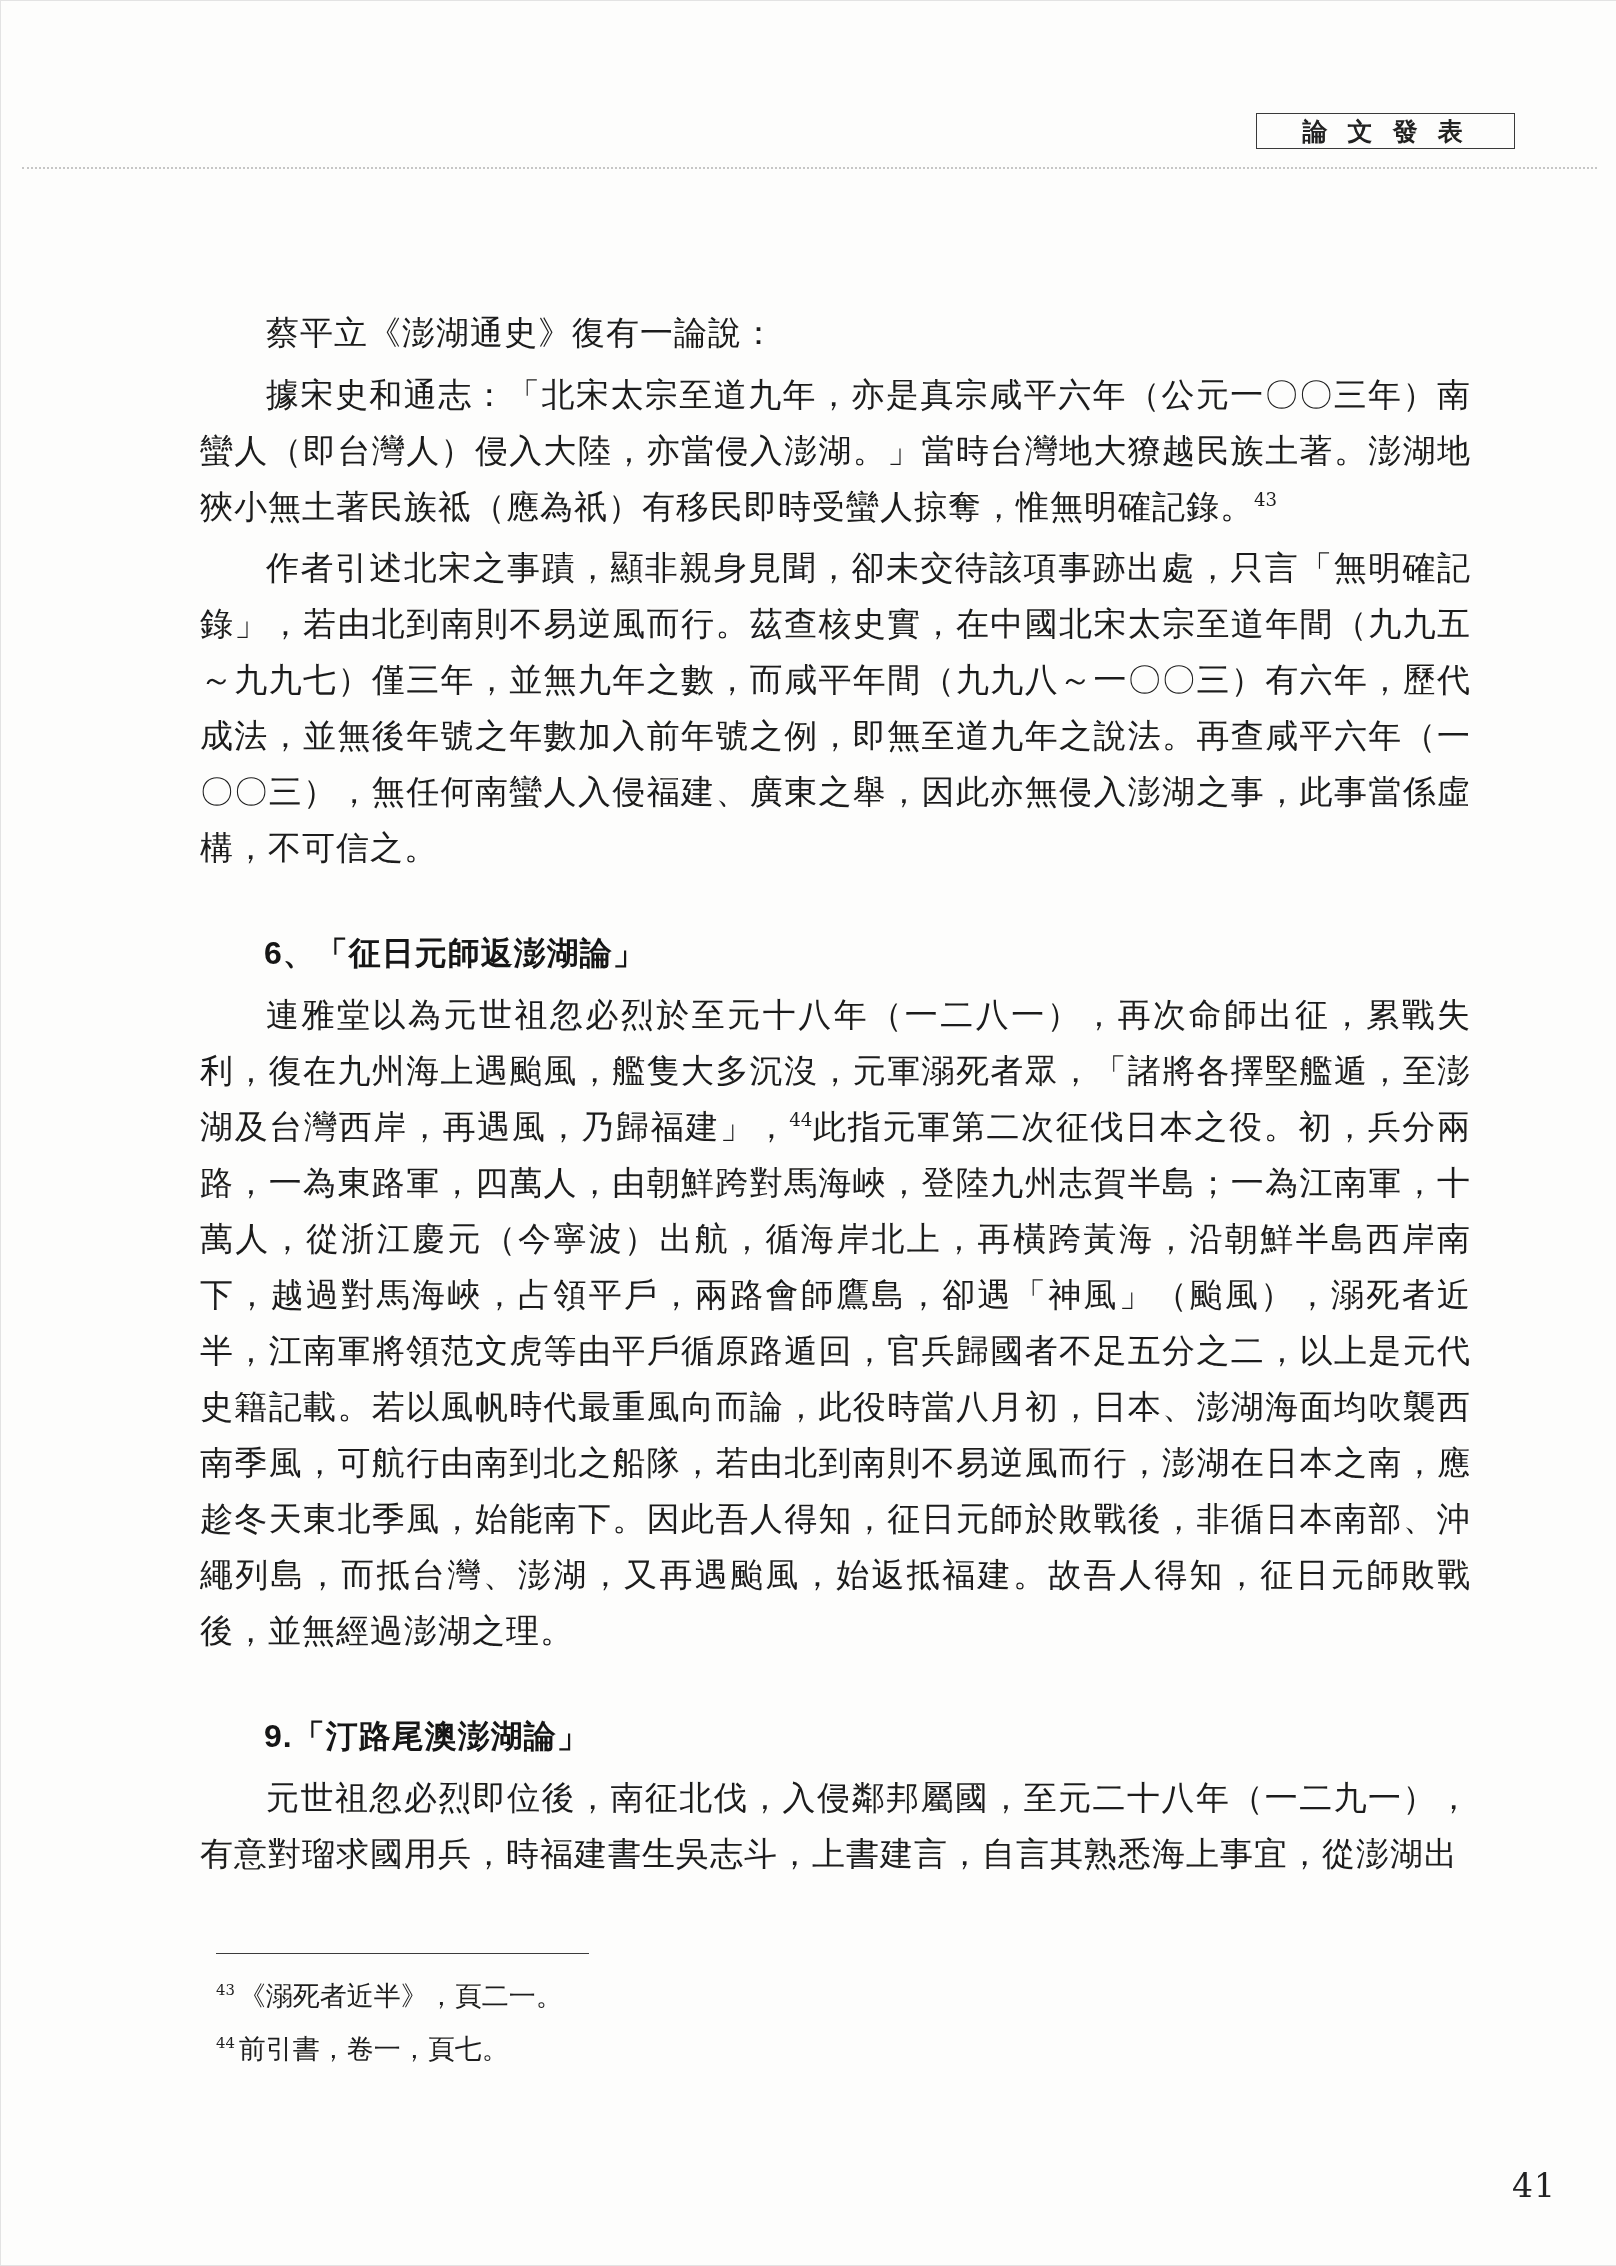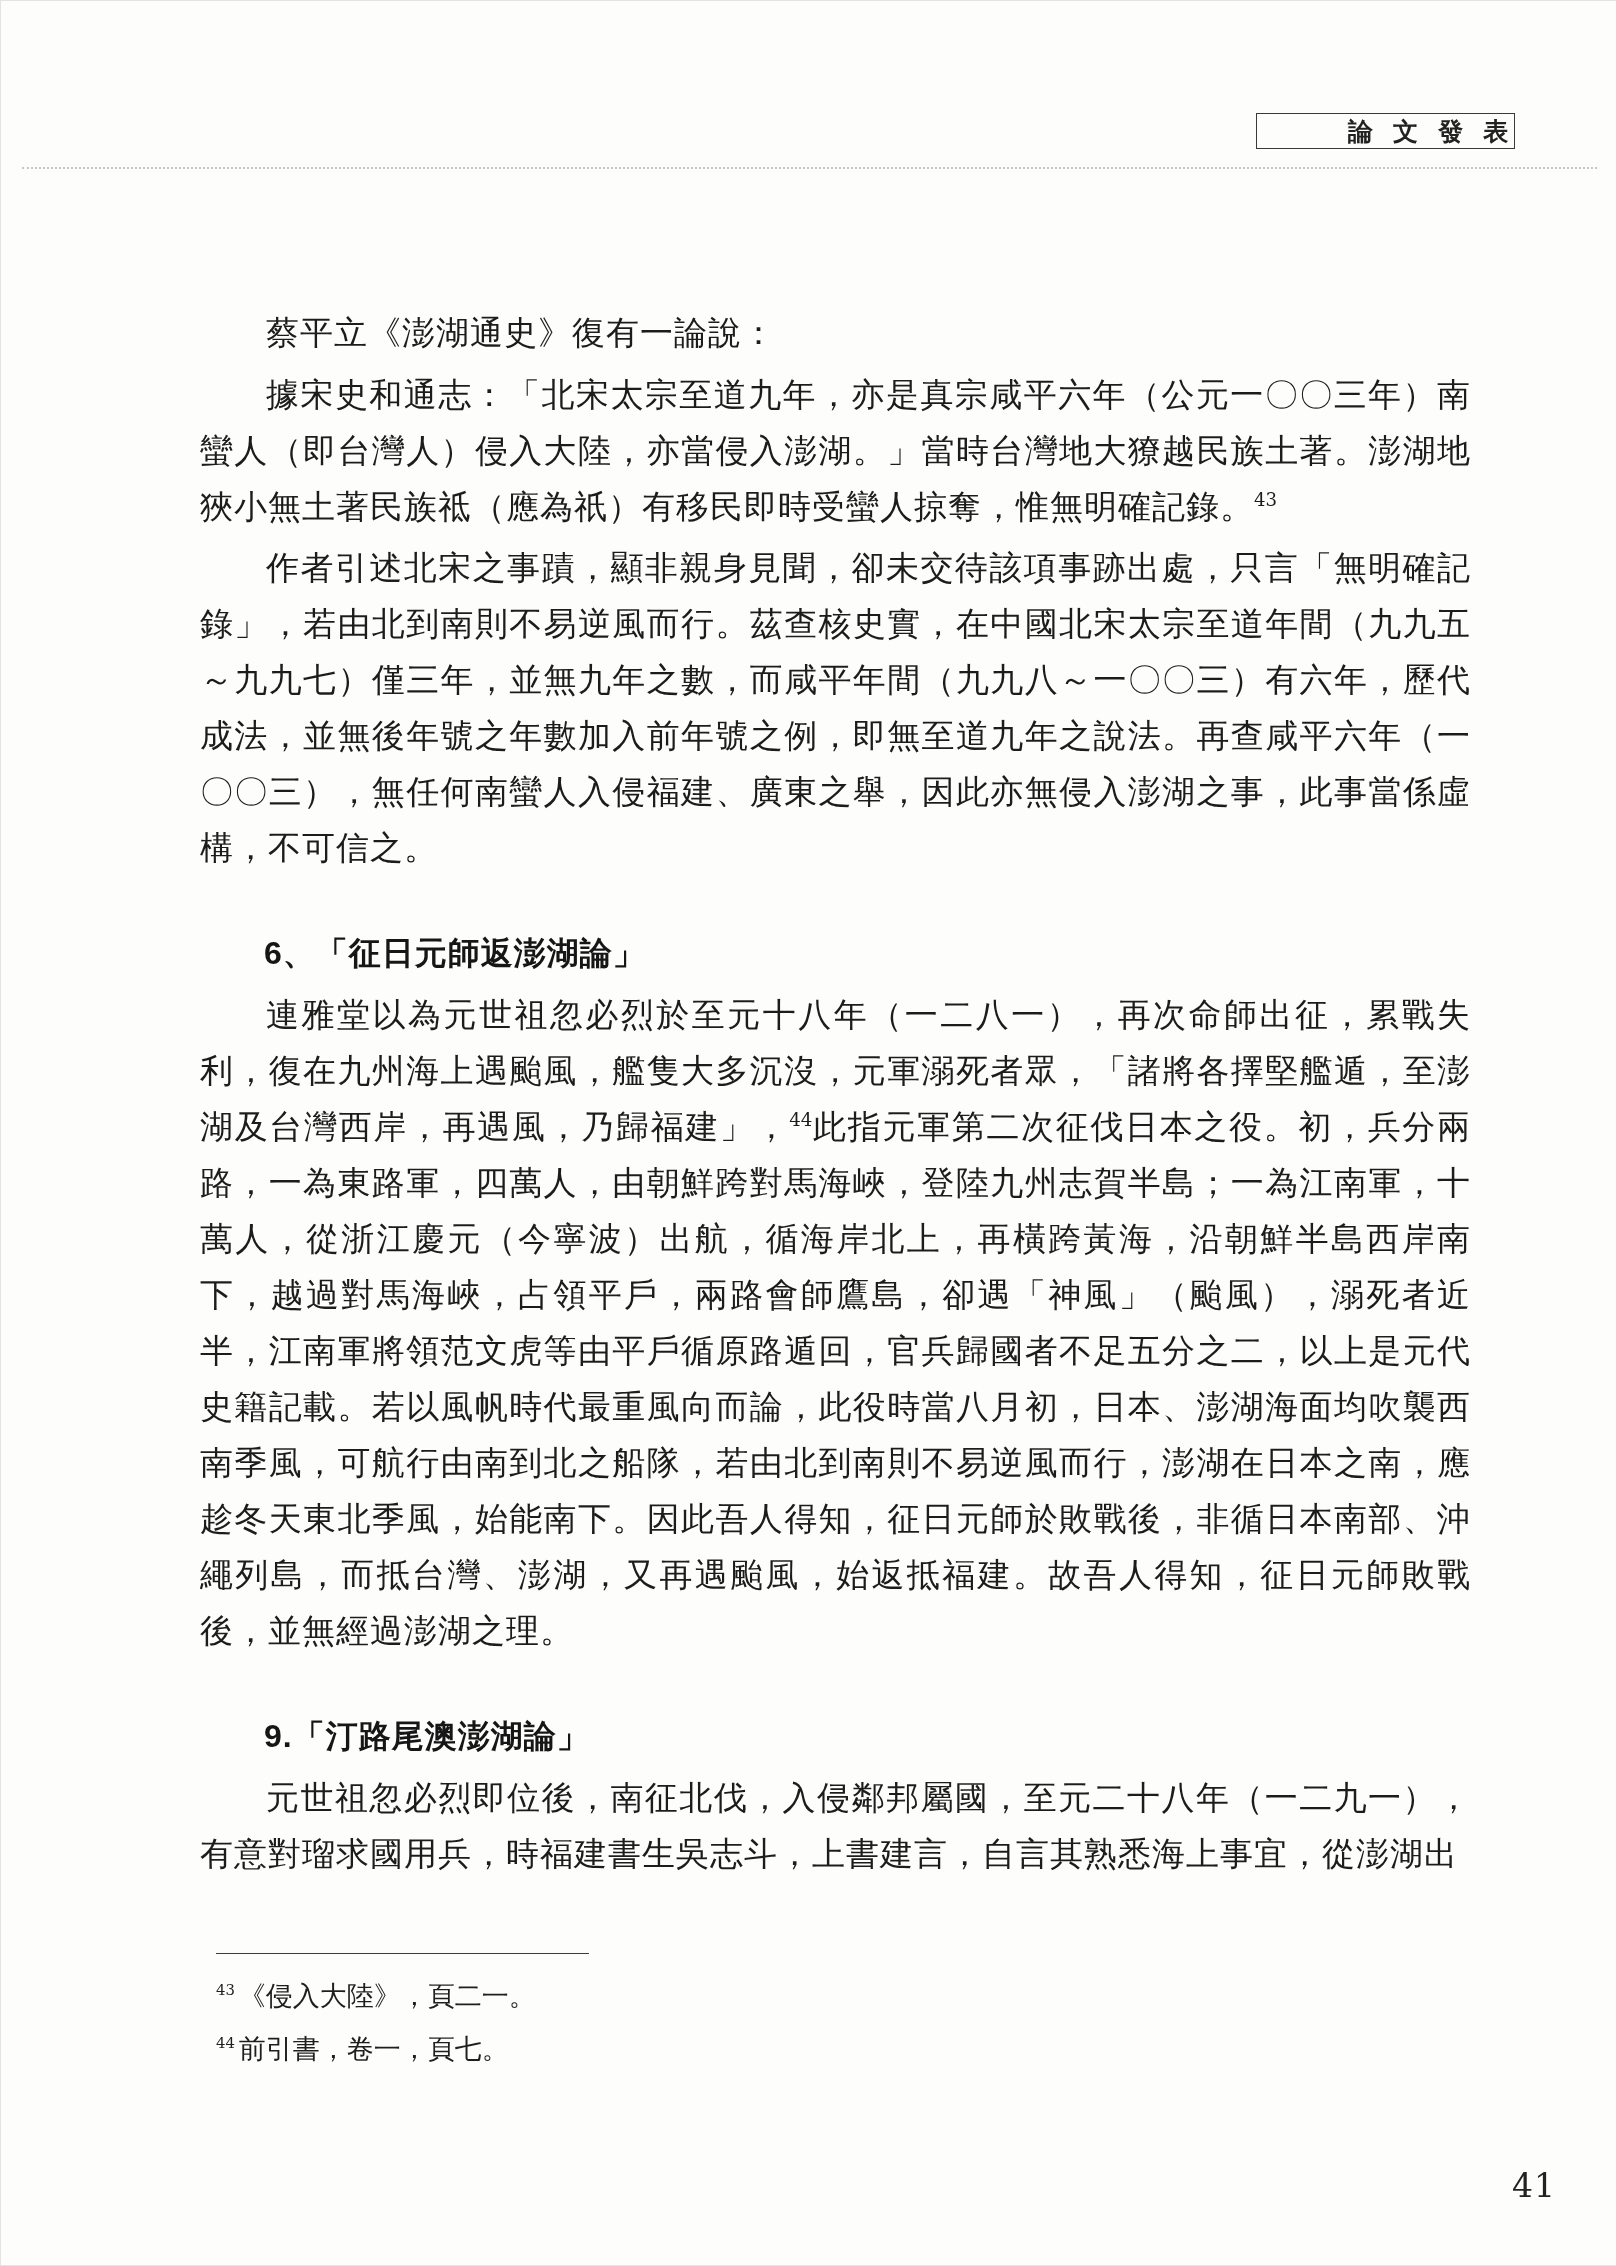--- a/index.html
+++ b/index.html
@@ -23,21 +23,21 @@
   .header-box {
     position: absolute;
     top: 112px;
     left: 1255px;
     width: 259px;
     height: 36px;
     border: 1.9px solid #3a3a3a;
     box-sizing: border-box;
     display: flex;
     align-items: center;
-    justify-content: flex-end;
+    justify-content: center;
   }
   .header-box span {
     font-size: 25px;
     font-weight: bold;
     letter-spacing: 5.7px;
     color: #222;
     white-space: nowrap;
   }
   .dotted-rule {
     position: absolute;
@@ -134,20 +134,20 @@
     <p class="para"><span>連雅堂以為元世祖忽必烈於至元十八年（一二八一），再次命師出征，累戰失利，復在九州海上遇颱風，艦隻大多沉沒，元軍溺死者眾，「諸將各擇堅艦遁，至澎湖及台灣西岸，再遇風，乃歸福建」，</span><sup class="fn-ref">44</sup><span>此指元軍第二次征伐日本之役。初，兵分兩路，一為東路軍，四萬人，由朝鮮跨對馬海峽，登陸九州志賀半島；一為江南軍，十萬人，從浙江慶元（今寧波）出航，循海岸北上，再橫跨黃海，沿朝鮮半島西岸南下，越過對馬海峽，占領平戶，兩路會師鷹島，卻遇「神風」（颱風），溺死者近半，江南軍將領范文虎等由平戶循原路遁回，官兵歸國者不足五分之二，以上是元代史籍記載。若以風帆時代最重風向而論，此役時當八月初，日本、澎湖海面均吹襲西南季風，可航行由南到北之船隊，若由北到南則不易逆風而行，澎湖在日本之南，應趁冬天東北季風，始能南下。因此吾人得知，征日元師於敗戰後，非循日本南部、沖繩列島，而抵台灣、澎湖，又再遇颱風，始返抵福建。故吾人得知，征日元師敗戰後，並無經過澎湖之理。</span></p>
 
     <h2 class="subheading">9.「汀路尾澳澎湖論」</h2>
 
     <p class="para">元世祖忽必烈即位後，南征北伐，入侵鄰邦屬國，至元二十八年（一二九一），有意對瑠求國用兵，時福建書生吳志斗，上書建言，自言其熟悉海上事宜，從澎湖出</p>
 
   </div>
 
   <div class="footnotes">
     <div class="fn-rule"></div>
-    <div class="footnote"><sup class="fn-ref">43</sup><span>《侵入大陸》，頁二一。</span></div>
+    <div class="footnote"><sup class="fn-ref">43</sup><span>《溺死者近半》，頁二一。</span></div>
     <div class="footnote"><sup class="fn-ref">44</sup><span>前引書，卷一，頁七。</span></div>
   </div>
 
   <div class="page-number">41</div>
 
 </div>
 
 
 </body></html>

